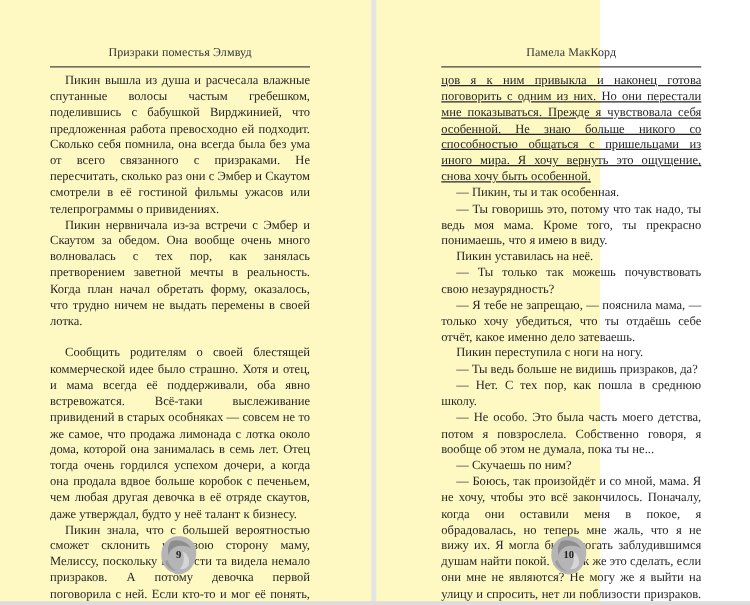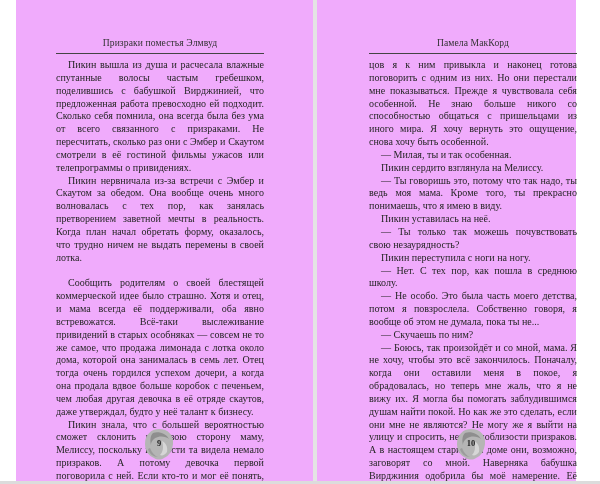--- a/index.html
+++ b/index.html
@@ -2,37 +2,37 @@
 <html><head>
 <meta charset="utf-8">
 <style>
   html, body { margin:0; padding:0; }
   body {
     width:600px; height:484px; overflow:hidden; position:relative;
     background:#ffffff;
     font-family: "Liberation Serif", "DejaVu Serif", serif;
     color:#222;
   }
-  .spread { position:absolute; left:16px; top:0; width:560px; height:482px; background:#f0abfc; }
+  .spread { position:absolute; left:0; top:0; width:480px; height:482px; background:#fef9c3; }
   .gutter { position:absolute; left:297px; top:0; width:4px; height:482px; background:#e4e4e4; }
   .bottom-band { position:absolute; left:0; top:481px; width:600px; height:3px; background:#dcdcdc; }
   .page { position:absolute; top:0; height:480px; }
   .page.left { left:40px; width:208px; }
   .page.right { left:353px; width:208px; }
   .running-head {
     position:absolute; top:37px; left:0; width:100%;
     text-align:center; font-size:9.6px; color:#333; letter-spacing:0.1px;
   }
   .rule { position:absolute; top:53px; left:0; width:100%; height:1px; background:#444; }
   .body-text {
     position:absolute; top:59px; left:0; width:100%;
     font-size:10.05px; line-height:12.85px; text-align:justify; color:#262626;
   }
   .body-text p { margin:0; text-indent:12px; }
-  .body-text p.noindent { text-indent:0; }
+  .body-text p.noindent { text-indent:0;text-decoration:underline; }
   .body-text p.gap { margin-top:12.85px; }
   .folio {
     position:absolute; top:427px; width:34px; height:34px;
   }
   .page.left .folio { left:86px; }
   .page.right .folio { left:85px; }
   .folio svg { position:absolute; left:0; top:0; }
   .folio-num {
     position:absolute; left:0; top:11px; width:34px; text-align:center;
     font-size:8.5px; font-weight:bold; color:#222;
@@ -64,26 +64,27 @@
     </div>
   </div>
 
   <div class="gutter"></div>
 
   <div class="page right">
     <div class="running-head">Памела МакКорд</div>
     <div class="rule"></div>
     <div class="body-text">
       <p class="noindent">цов я к ним привыкла и наконец готова поговорить с одним из них. Но они перестали мне показываться. Прежде я чувствовала себя особенной. Не знаю больше никого со способностью общаться с пришельцами из иного мира. Я хочу вернуть это ощущение, снова хочу быть особенной.</p>
-      <p>— Милая, ты и так особенная.</p>
-      <p>Пикин сердито взглянула на Мелиссу.</p>
+      <p>— Пикин, ты и так особенная.</p>
       <p>— Ты говоришь это, потому что так надо, ты ведь моя мама. Кроме того, ты прекрасно понимаешь, что я имею в виду.</p>
       <p>Пикин уставилась на неё.</p>
       <p>— Ты только так можешь почувствовать свою незаурядность?</p>
+      <p>— Я тебе не запрещаю, — пояснила мама, — только хочу убедиться, что ты отдаёшь себе отчёт, какое именно дело затеваешь.</p>
       <p>Пикин переступила с ноги на ногу.</p>
+      <p>— Ты ведь больше не видишь призраков, да?</p>
       <p>— Нет. С тех пор, как пошла в среднюю школу.</p>
       <p>— Не особо. Это была часть моего детства, потом я повзрослела. Собственно говоря, я вообще об этом не думала, пока ты не...</p>
       <p>— Скучаешь по ним?</p>
       <p>— Боюсь, так произойдёт и со мной, мама. Я не хочу, чтобы это всё закончилось. Поначалу, когда они оставили меня в покое, я обрадовалась, но теперь мне жаль, что я не вижу их. Я могла бы помогать заблудившимся душам найти покой. Но как же это сделать, если они мне не являются? Не могу же я выйти на улицу и спросить, нет ли поблизости призраков. А в настоящем старинном доме они, возможно, заговорят со мной. Наверняка бабушка Вирджиния одобрила бы моё намерение. Её призрак первым пришёл ко мне, но теперь даже она меня покинула.</p>
     </div>
     <div class="folio">
       <svg width="34" height="34" viewBox="0 0 34 34">
         <path d="M17 2 C26 2 32 8 31 17 C30 24 27 29 22 31 C19 33 15 33 12 31 C7 29 3 24 3 17 C3 8 9 2 17 2 Z" fill="#b5b5b5"></path>
         <path d="M11 6 C16 4 24 6 27 12 C25 10 20 9 16 10 C12 11 9 14 9 18 C8 14 8 9 11 6 Z" fill="#8e8e8e"></path>
         <path d="M20 14 C24 16 26 20 25 25 C23 28 20 29 18 28 C21 25 22 20 20 14 Z" fill="#d6d6d6"></path>

